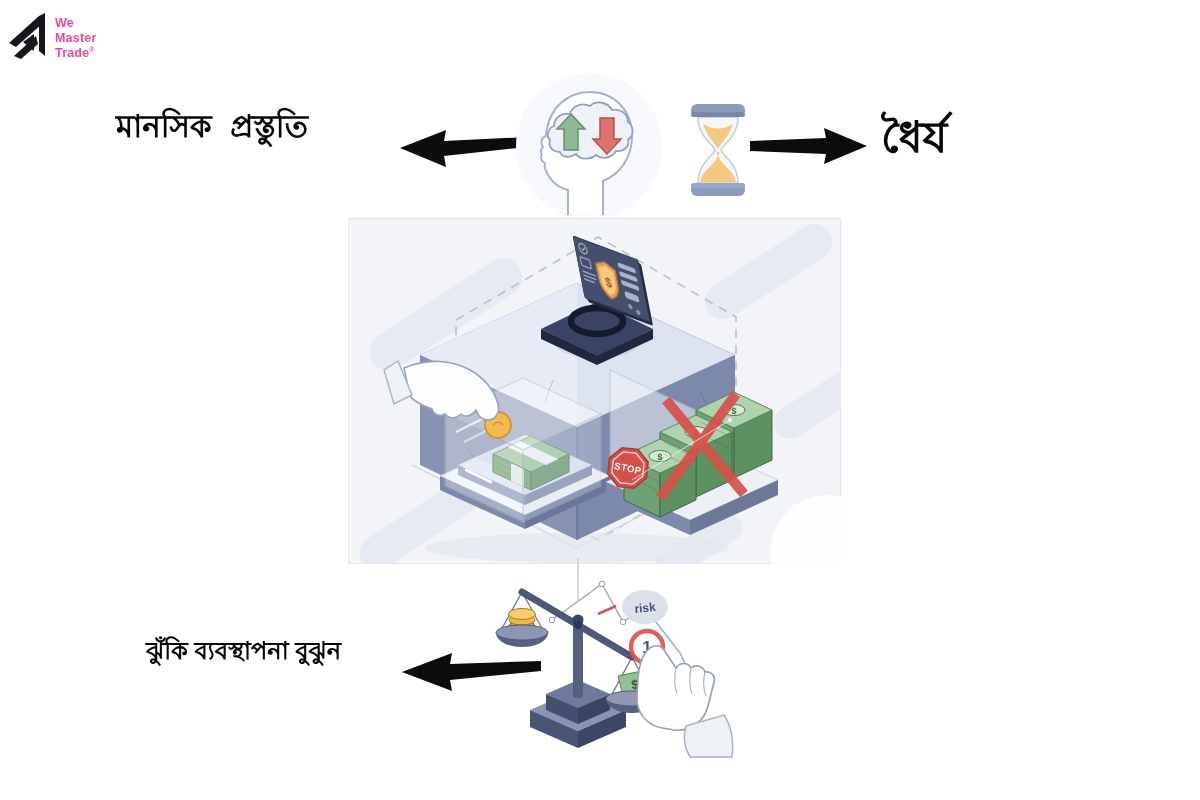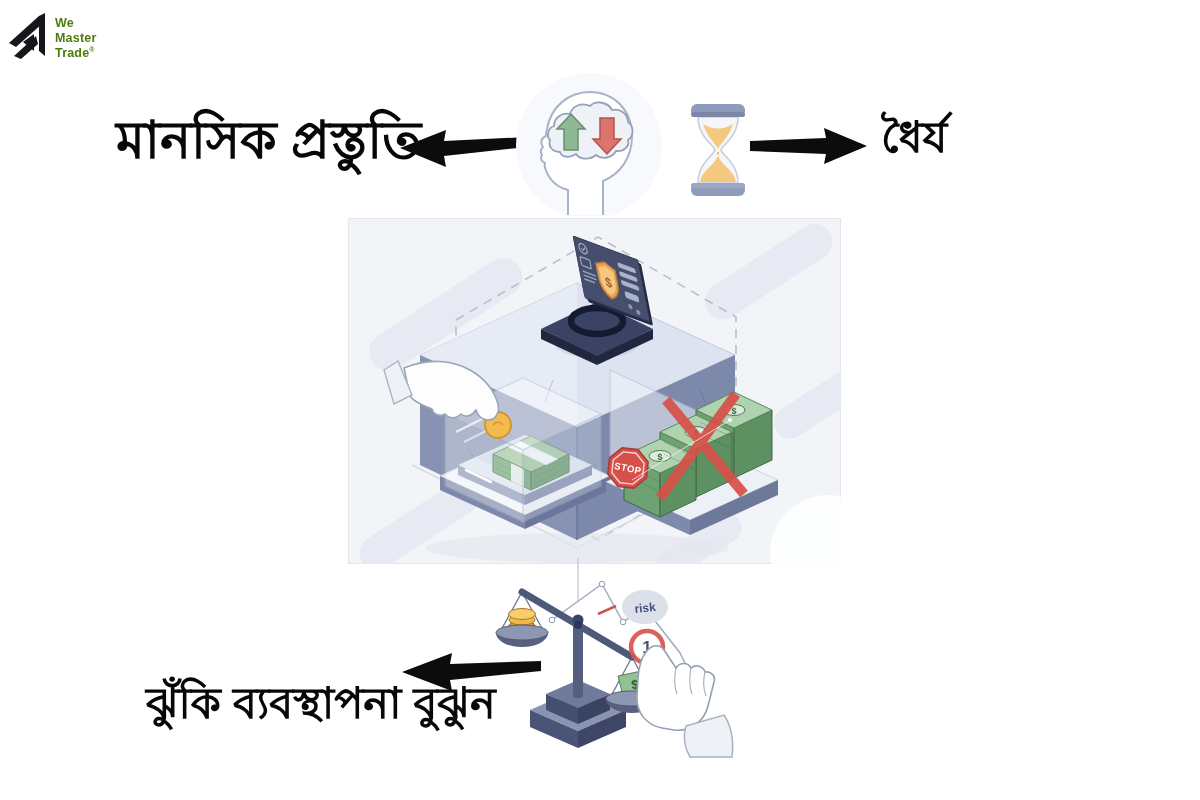--- a/index.html
+++ b/index.html
@@ -1,24 +1,24 @@
 <!DOCTYPE html>
 <html><head>
 <meta charset="utf-8">
 <style>
   html,body{margin:0;padding:0;background:#ffffff;}
   .canvas{position:relative;width:1200px;height:800px;background:#ffffff;overflow:hidden;
           font-family:"Liberation Sans","DejaVu Sans",sans-serif;}
   .abs{position:absolute;}
   .label{position:absolute;font-weight:800;color:#070707;white-space:nowrap;line-height:1.1;}
-  .label-left{left:116px;top:112px;font-size:52px;}
+  .label-left{left:116px;top:112px;font-size:31px;font-family:Liberation Mono, monospace;}
   .label-right{left:881px;top:114px;font-size:43px;font-family:Liberation Serif, serif;}
-  .label-bottom{left:146px;top:680px;font-size:43px;}
+  .label-bottom{left:146px;top:638px;font-size:24px;}
   .logo{position:absolute;left:8px;top:10px;display:flex;align-items:flex-start;gap:7px;}
-  .logo-text{font-weight:700;color:#4d7c0f;font-size:12.5px;line-height:1.18;letter-spacing:.2px;margin-top:6px;}
+  .logo-text{font-weight:700;color:#ec4899;font-size:12.5px;line-height:1.18;letter-spacing:.2px;margin-top:6px;}
   .logo-text .reg{font-size:7px;vertical-align:super;}
   .central{position:absolute;left:348px;top:218px;width:493px;height:346px;}
   svg{display:block;}
 </style>
 </head>
 <body>
 <div class="canvas">
 
   <div class="logo">
     <svg width="40" height="52" viewBox="0 0 40 50" aria-hidden="true">

